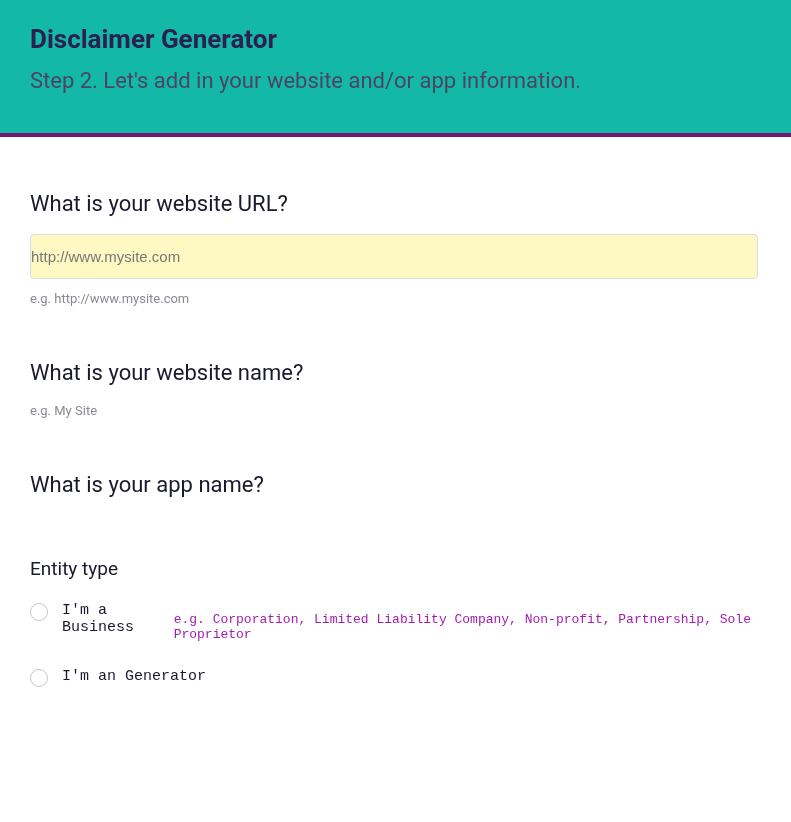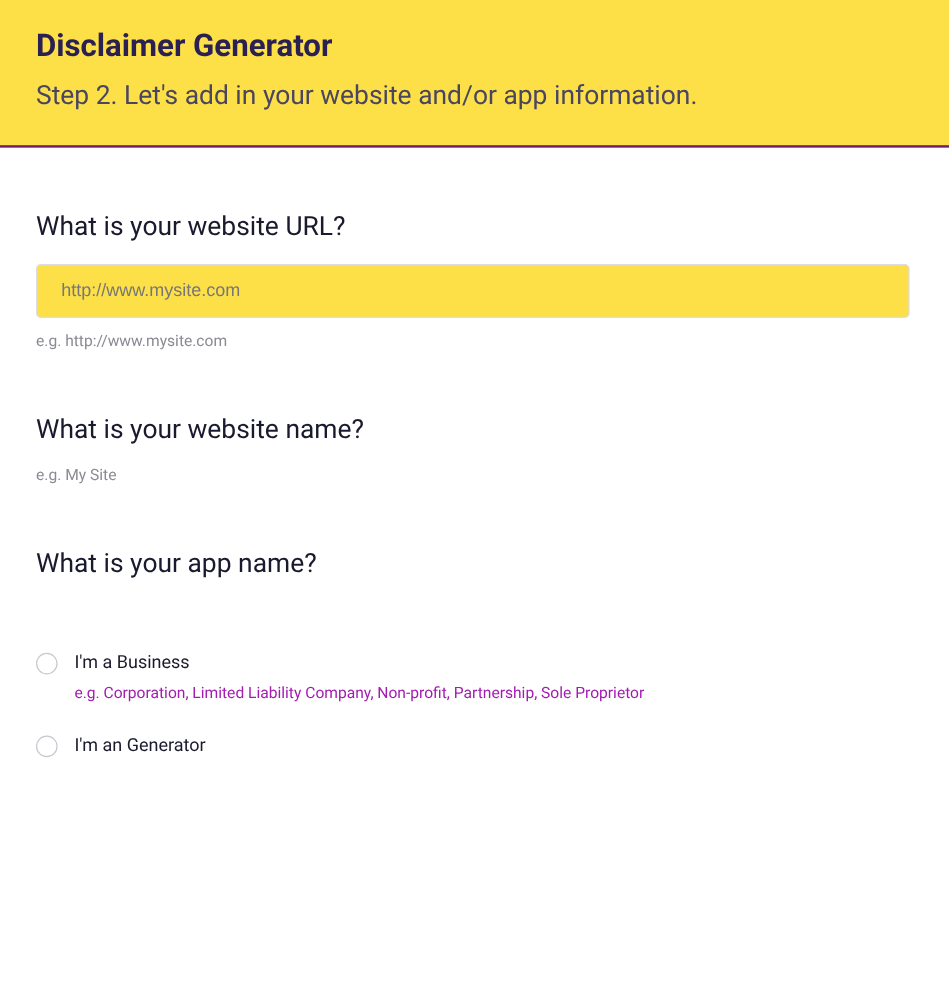--- a/index.html
+++ b/index.html
@@ -7,23 +7,23 @@
       margin: 0;
       padding: 0;
     }
     body {
       font-family: -apple-system, BlinkMacSystemFont, "Segoe UI", Roboto, Helvetica, Arial, sans-serif;
       background: #ffffff;
       color: #1a1a2e;
       width: 791px;
     }
     .header {
-      background: #fde047;
-      padding: 24px 30px 28px 30px;
-      border-bottom: 2px solid #701a75;
+      background: #14b8a6;
+      padding: 24px 30px 40px 30px;
+      border-bottom: 4px solid #701a75;
     }
     .title {
       font-size: 26px;
       font-weight: 700;
       color: #2a2152;
       margin-bottom: 14px;
     }
     .subtitle {
       font-size: 22px;
       color: #4a4660;
@@ -36,26 +36,26 @@
       margin-top: 54px;
     }
     .field-label {
       font-size: 22px;
       color: #1a1a2e;
       font-weight: 400;
       margin-bottom: 18px;
     }
     .text-input {
       width: 728px;
-      padding: 13px 20px;
+      padding: 13px 0;
       font-size: 15px;
       border: 1px solid #dcdce2;
       border-radius: 4px;
       color: #333;
-      background: #fde047;
+      background: #fef9c3;
       outline: none;
     }
     .text-input::placeholder {
       color: #777;
     }
     .hint {
       font-size: 13px;
       color: #8a8a94;
       margin-top: 12px;
     }
@@ -79,21 +79,22 @@
       border: 1px solid #c8c8d0;
       border-radius: 50%;
       background: #fff;
       flex-shrink: 0;
       margin-top: 1px;
       margin-right: 14px;
       cursor: pointer;
     }
     .radio-text {
       display: flex;
-      flex-direction: column;
+      flex-direction: row;
+      font-family: Liberation Mono, monospace;
     }
     .radio-label {
       font-size: 15px;
       color: #1a1a2e;
       cursor: pointer;
     }
     .radio-hint {
       font-size: 13px;
       color: #a21caf;
       margin-top: 10px;
@@ -119,20 +120,21 @@
   <div class="field-group">
     <div class="field-label">What is your website name?</div>
     <div class="hint">e.g. My Site</div>
   </div>
 
   <div class="field-group">
     <div class="field-label">What is your app name?</div>
   </div>
 
   <div class="entity-group">
+    <div class="entity-label">Entity type</div>
 
     <div class="radio-row">
       <div class="radio-circle"></div>
       <div class="radio-text">
         <span class="radio-label">I'm a Business</span>
         <span class="radio-hint">e.g. Corporation, Limited Liability Company, Non-profit, Partnership, Sole Proprietor</span>
       </div>
     </div>
 
     <div class="radio-row">

